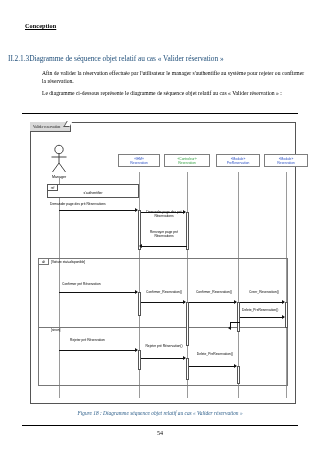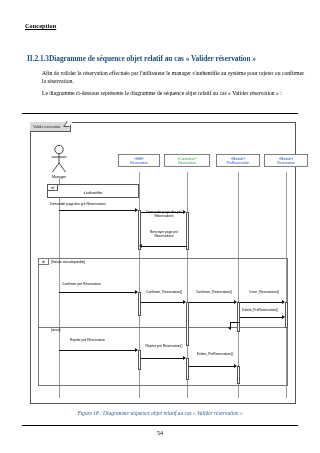--- a/index.html
+++ b/index.html
@@ -19,23 +19,23 @@
   .doc-heading {
     position:absolute; left:25px; top:22px;
     font-family:"Liberation Serif", serif;
     font-weight:bold; font-size:6.2px;
     text-decoration:underline;
     letter-spacing:.1px;
     color:#000;
   }
 
   .section-title {
-    position:absolute; left:27px; top:54px;
+    position:absolute; left:8px; top:54px;
     font-family:"Liberation Serif", serif;
-    font-weight:bold; font-size:7.4px;
+    font-weight:normal; font-size:7.4px;
     color:#1f4e79;
     letter-spacing:-.05px;
     white-space:nowrap;
   }
 
   .para {
     position:absolute; left:42px; width:262px;
     font-size:5.6px; line-height:8.2px;
     text-align:justify;
     color:#000;

